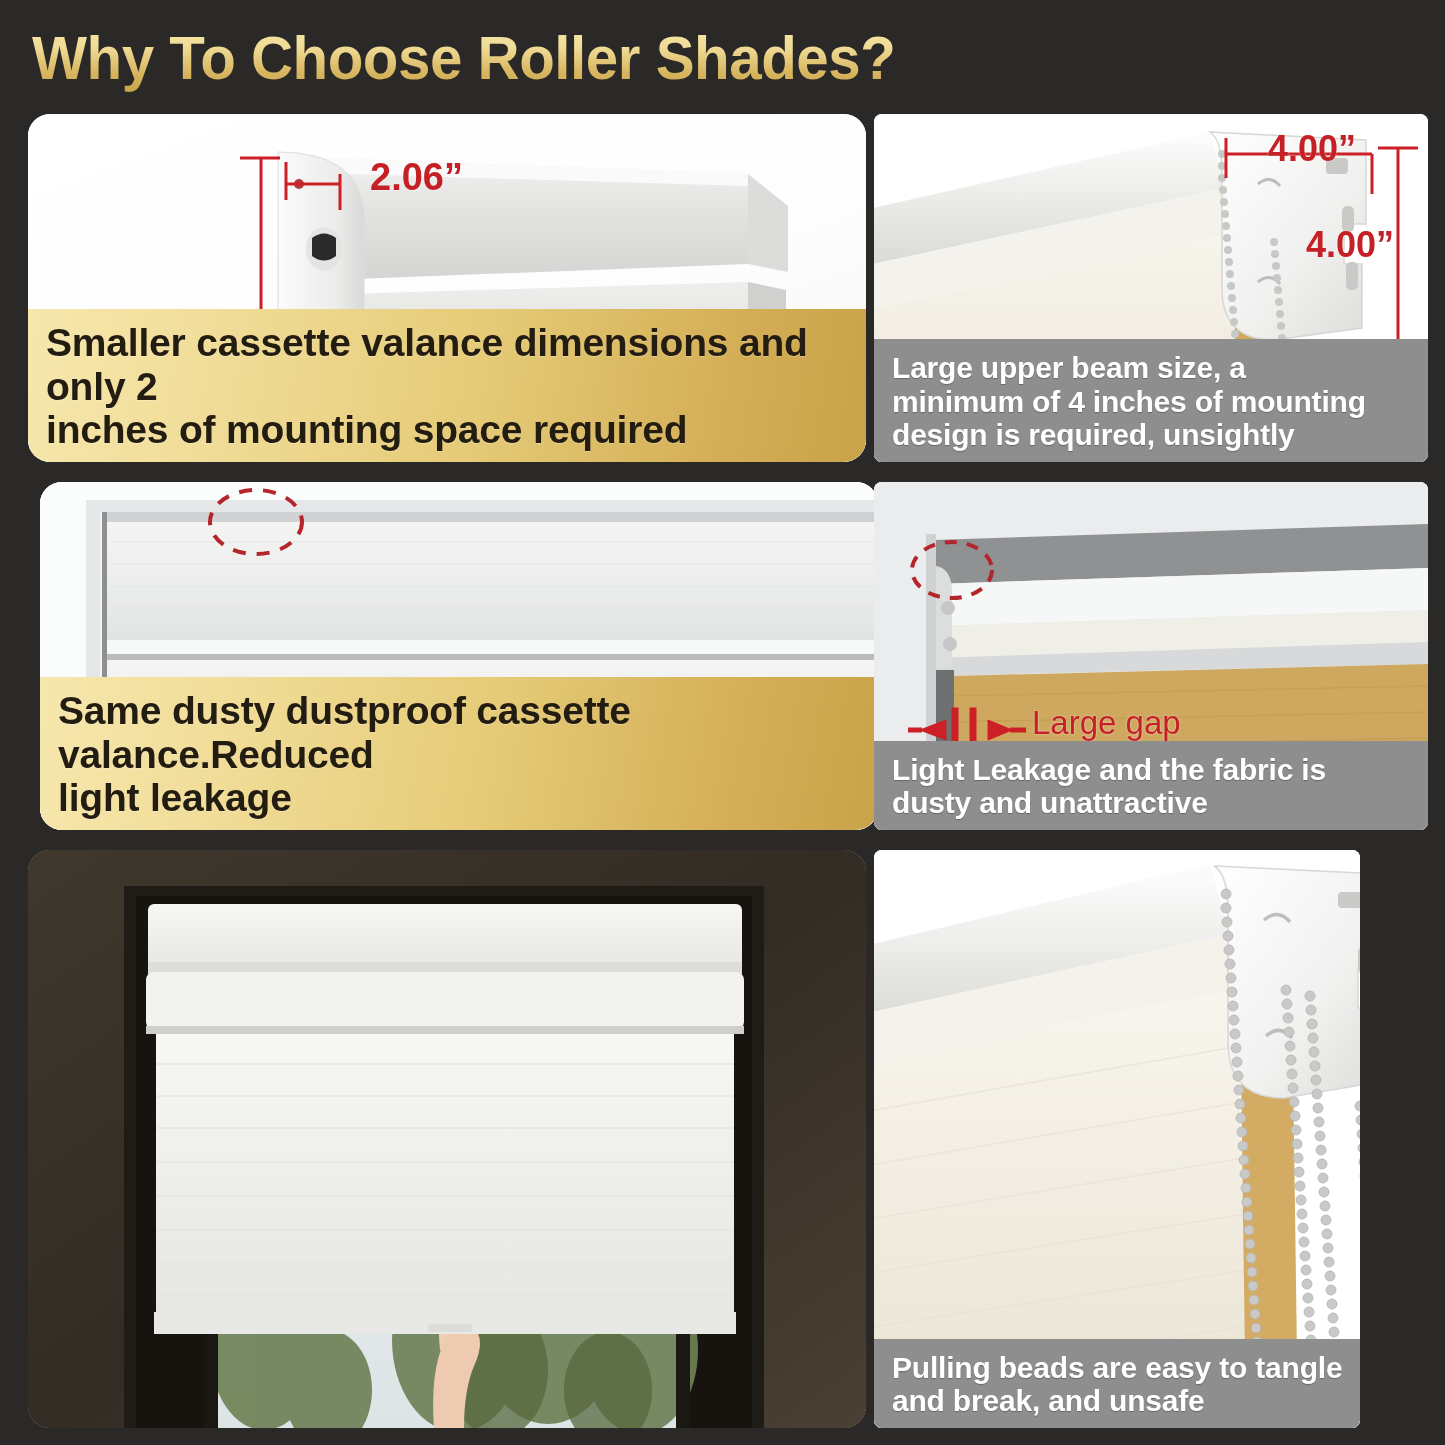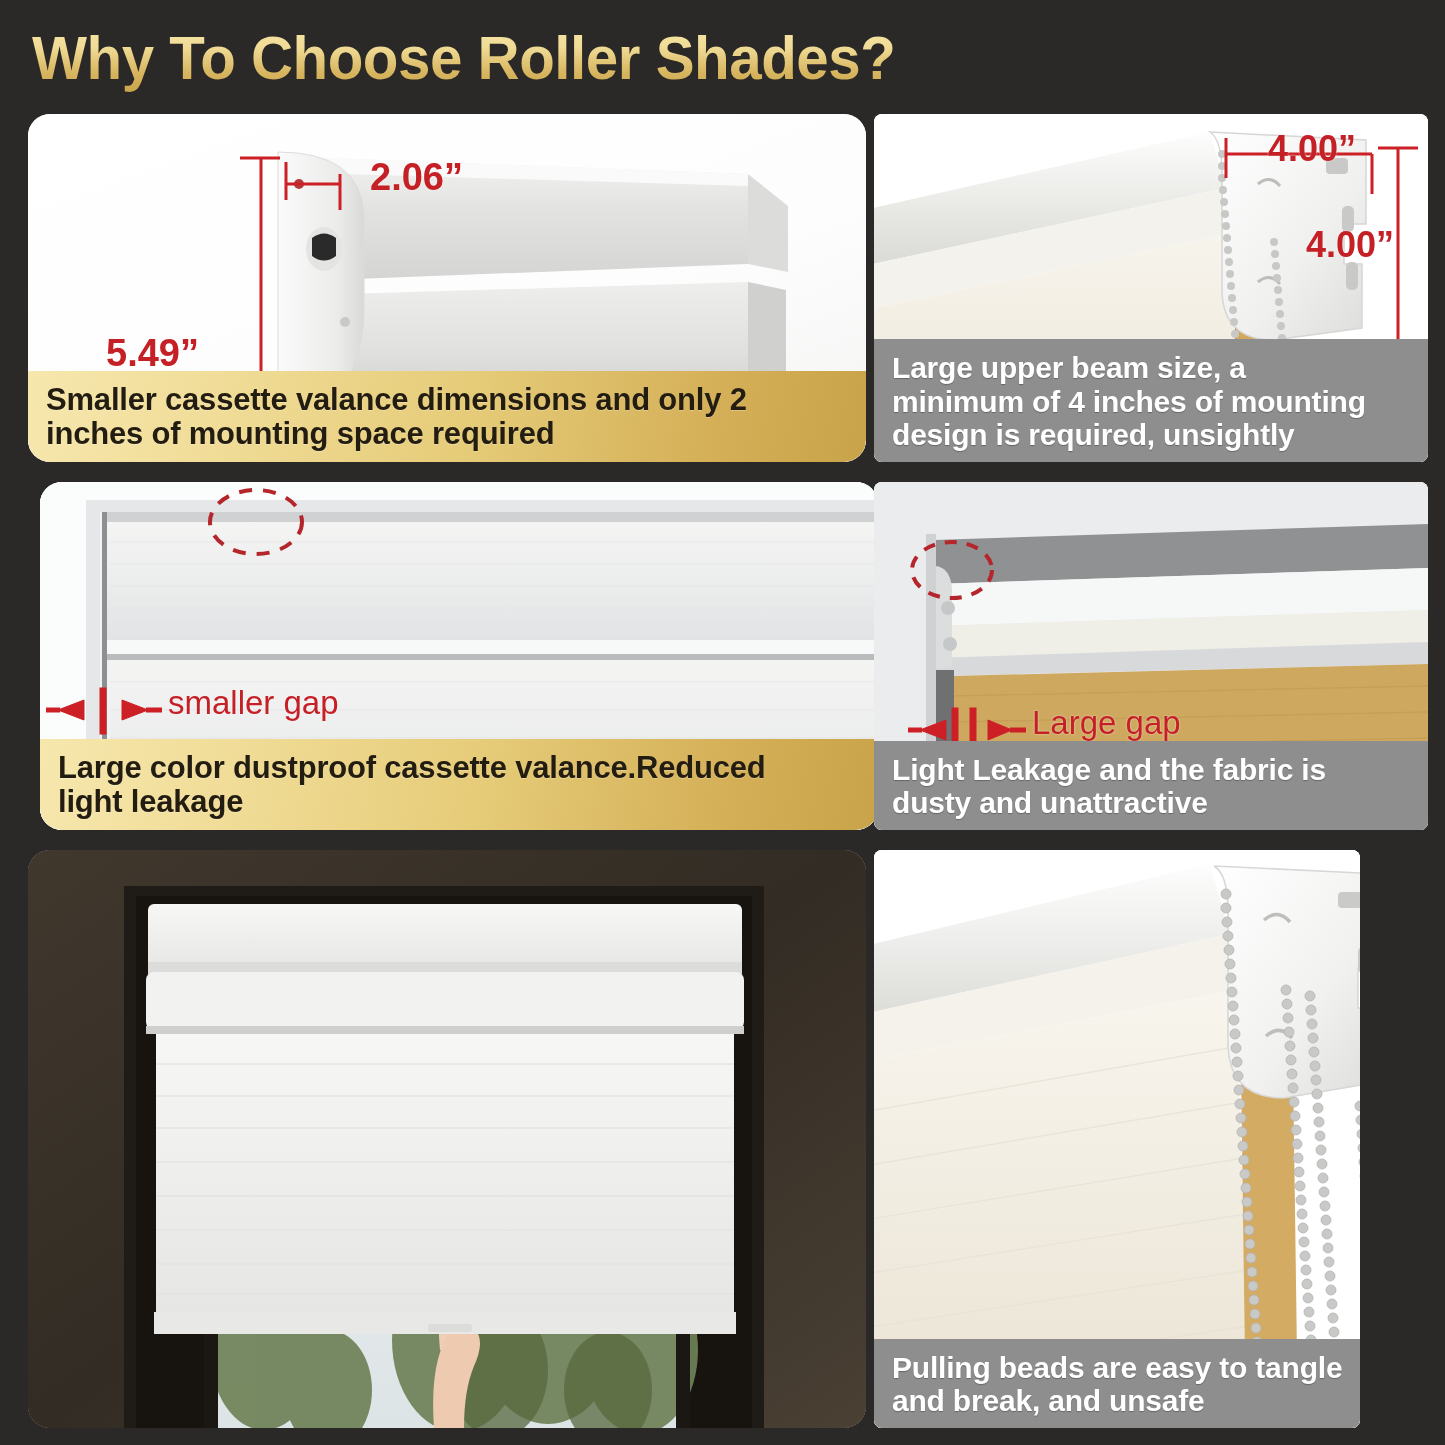--- a/index.html
+++ b/index.html
@@ -37,21 +37,21 @@
     position:absolute;left:0;right:0;bottom:0;
     box-sizing:border-box;
     padding:12px 16px 10px 18px;
     font-weight:bold;
     line-height:1.12;
     letter-spacing:-0.2px;
   }
   .cap.gold{
     background:linear-gradient(100deg,#f6e7ad 0%,#f1dd99 22%,#e6cc79 52%,#d4af57 82%,#c9a349 100%);
     color:#231c10;
-    font-size:31px;
+    font-size:39px;
     border-bottom-left-radius:22px;border-bottom-right-radius:22px;
     text-shadow:0 1px 0 rgba(255,255,255,.25);
   }
   .cap.gray{
     background:#8e8e8e;
     color:#ffffff;
     font-size:30px;
     text-shadow:0 1px 1px rgba(0,0,0,.28);
   }
   .cap .ln{display:block;}
@@ -294,21 +294,21 @@
           <polygon points="18,228 44,218 44,238"></polygon>
           <line x1="6" y1="228" x2="20" y2="228" stroke-width="5"></line>
           <rect x="60" y="206" width="6" height="46"></rect>
           <polygon points="108,228 82,218 82,238"></polygon>
           <line x1="106" y1="228" x2="122" y2="228" stroke-width="5"></line>
         </g>
       </svg>
       <div class="redtxt" style="left:128px;top:202px;font-size:33px;font-weight:normal;">smaller gap</div>
     </div>
     <div class="cap gold">
-      <span class="ln">Large color dustproof cassette valance.Reduced</span>
+      <span class="ln">Same dusty dustproof cassette valance.Reduced</span>
       <span class="ln">light leakage</span>
     </div>
   </div>
 
   <div class="panel right" style="left:874px;top:482px;width:554px;height:348px;">
     <div class="photo" style="background:#e8e9ea;">
       <svg width="554" height="348" viewBox="0 0 554 348">
         <rect x="0" y="0" width="554" height="348" fill="#ebecee"></rect>
 
         <path d="M60 58 L554 42 L554 86 L60 102 Z" fill="#8f9192"></path>

